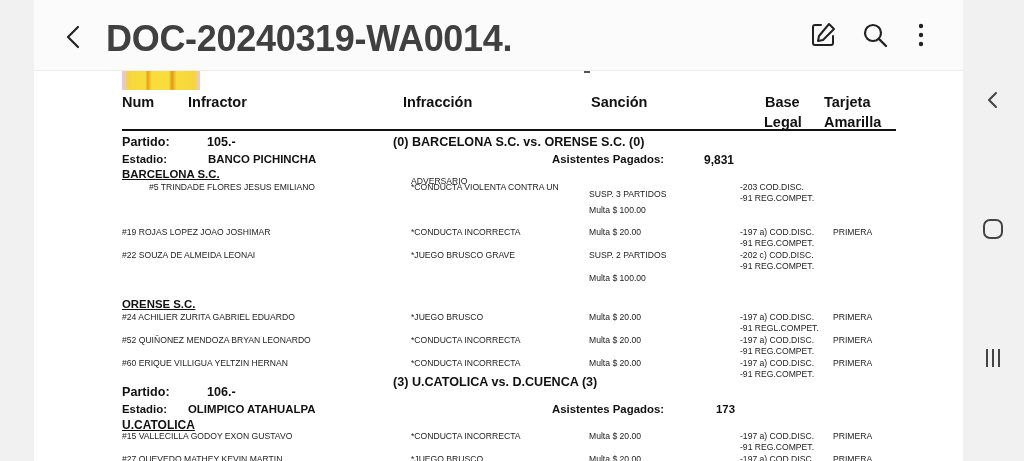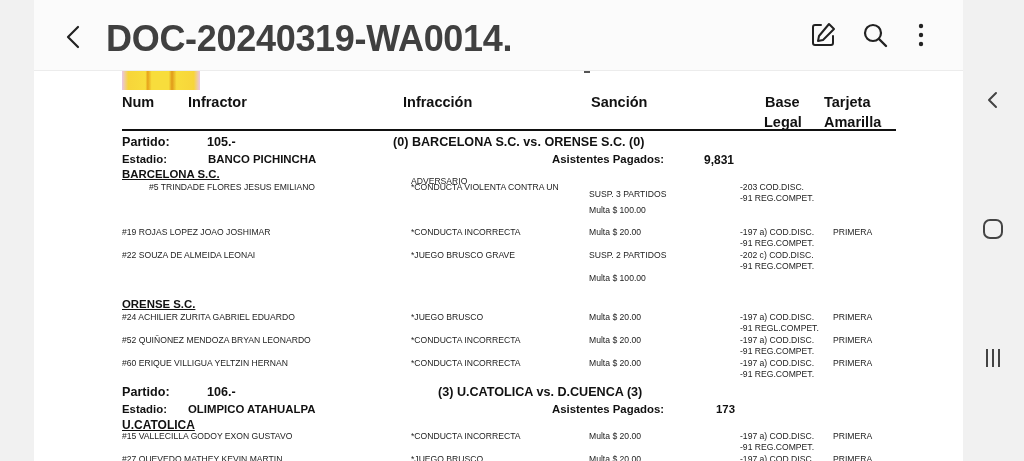--- a/index.html
+++ b/index.html
@@ -129,21 +129,21 @@
 
     <div class="sm" style="left:88px; top:287px;">#60 ERIQUE VILLIGUA YELTZIN HERNAN</div>
     <div class="sm" style="left:377px; top:287px;">*CONDUCTA INCORRECTA</div>
     <div class="sm" style="left:555px; top:287px;">Multa $ 20.00</div>
     <div class="sm" style="left:706px; top:287px;">-197 a) COD.DISC.</div>
     <div class="sm" style="left:706px; top:298px;">-91 REG.COMPET.</div>
     <div class="sm" style="left:799px; top:287px;">PRIMERA</div>
 
     <div class="bold" style="left:88px; top:314px;">Partido:</div>
     <div class="bold" style="left:173px; top:314px;">106.-</div>
-    <div class="bold" style="left:359px; top:314px;margin-left:45px;">(3) U.CATOLICA vs. D.CUENCA (3)</div>
+    <div class="bold" style="left:359px; top:304px;">(3) U.CATOLICA vs. D.CUENCA (3)</div>
     <div class="bold" style="left:88px; top:332px; font-size:11.4px;">Estadio:</div>
     <div class="bold" style="left:154px; top:332px; font-size:11.4px;">OLIMPICO ATAHUALPA</div>
     <div class="bold" style="left:518px; top:332px; font-size:11.4px;">Asistentes Pagados:</div>
     <div class="bold" style="left:682px; top:332px; font-size:11.4px;">173</div>
 
     <div class="club" style="left:88px; top:347px; font-size:12px;">U.CATOLICA</div>
 
     <div class="sm" style="left:88px; top:360px;">#15 VALLECILLA GODOY EXON GUSTAVO</div>
     <div class="sm" style="left:377px; top:360px;">*CONDUCTA INCORRECTA</div>
     <div class="sm" style="left:555px; top:360px;">Multa $ 20.00</div>

